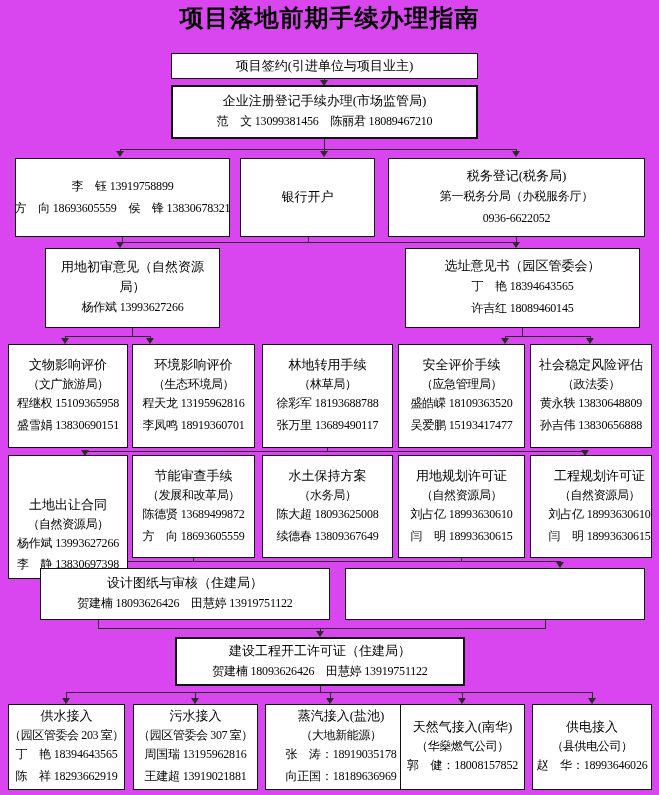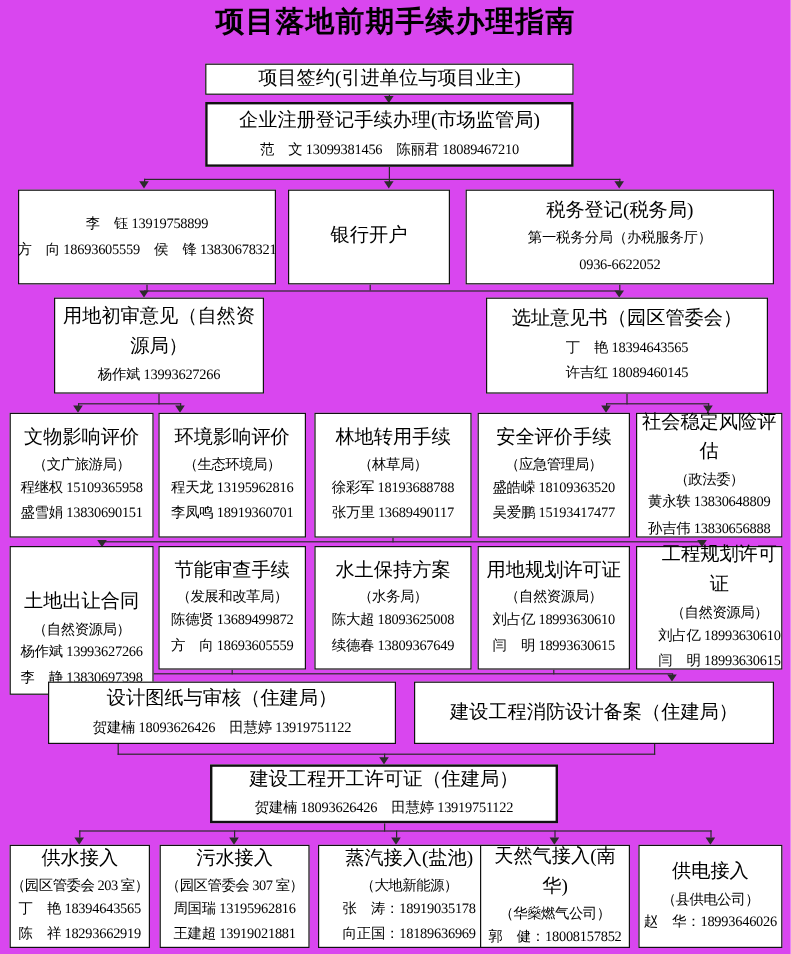--- a/index.html
+++ b/index.html
@@ -23,21 +23,21 @@
     box-sizing:border-box;
     border:1px solid #111;
     background:#fff;
     display:flex;flex-direction:column;
     justify-content:center;align-items:center;
     text-align:center;
     padding:2px 3px;
   }
   .bx.thick{border-width:2px;}
   .ln{display:block;}
-  .ln.title{font-size:16px;line-height:1.55;}
+  .ln.title{font-size:13px;line-height:1.55;}
   .ln.sub{font-size:12px;line-height:1.5;letter-spacing:-0.4px;white-space:nowrap;}
   .ln.contact{font-size:12px;line-height:1.8;white-space:nowrap;letter-spacing:-0.2px;}
   .seg{position:absolute;background:#2b2b2b;}
   .arr{
     position:absolute;width:0;height:0;
     border-left:4px solid transparent;
     border-right:4px solid transparent;
     border-top:6px solid #2b2b2b;
   }
 </style>
@@ -191,21 +191,20 @@
         <div class="ln title">工程规划许可证</div>
         <div class="ln sub">（自然资源局）</div>
         <div class="ln contact">刘占亿 18993630610</div>
         <div class="ln contact">闫　明 18993630615</div>
       </div>
       <div class="bx" style="left: 40px; top: 568px; width: 290px; height: 52px;">
         <div class="ln title">设计图纸与审核（住建局）</div>
         <div class="ln contact">贺建楠 18093626426　田慧婷 13919751122</div>
       </div>
       <div class="bx" style="left: 345px; top: 568px; width: 300px; height: 52px;">
-        <div class="ln title">建设工程消防设计备案（住建局）</div>
       </div>
       <div class="bx thick" style="left: 175px; top: 637px; width: 290px; height: 49px;">
         <div class="ln title">建设工程开工许可证（住建局）</div>
         <div class="ln contact">贺建楠 18093626426　田慧婷 13919751122</div>
       </div>
       <div class="bx" style="left: 8px; top: 704px; width: 117px; height: 86px;">
         <div class="ln title">供水接入</div>
         <div class="ln sub">（园区管委会 203 室）</div>
         <div class="ln contact">丁　艳 18394643565</div>
         <div class="ln contact">陈　祥 18293662919</div>

